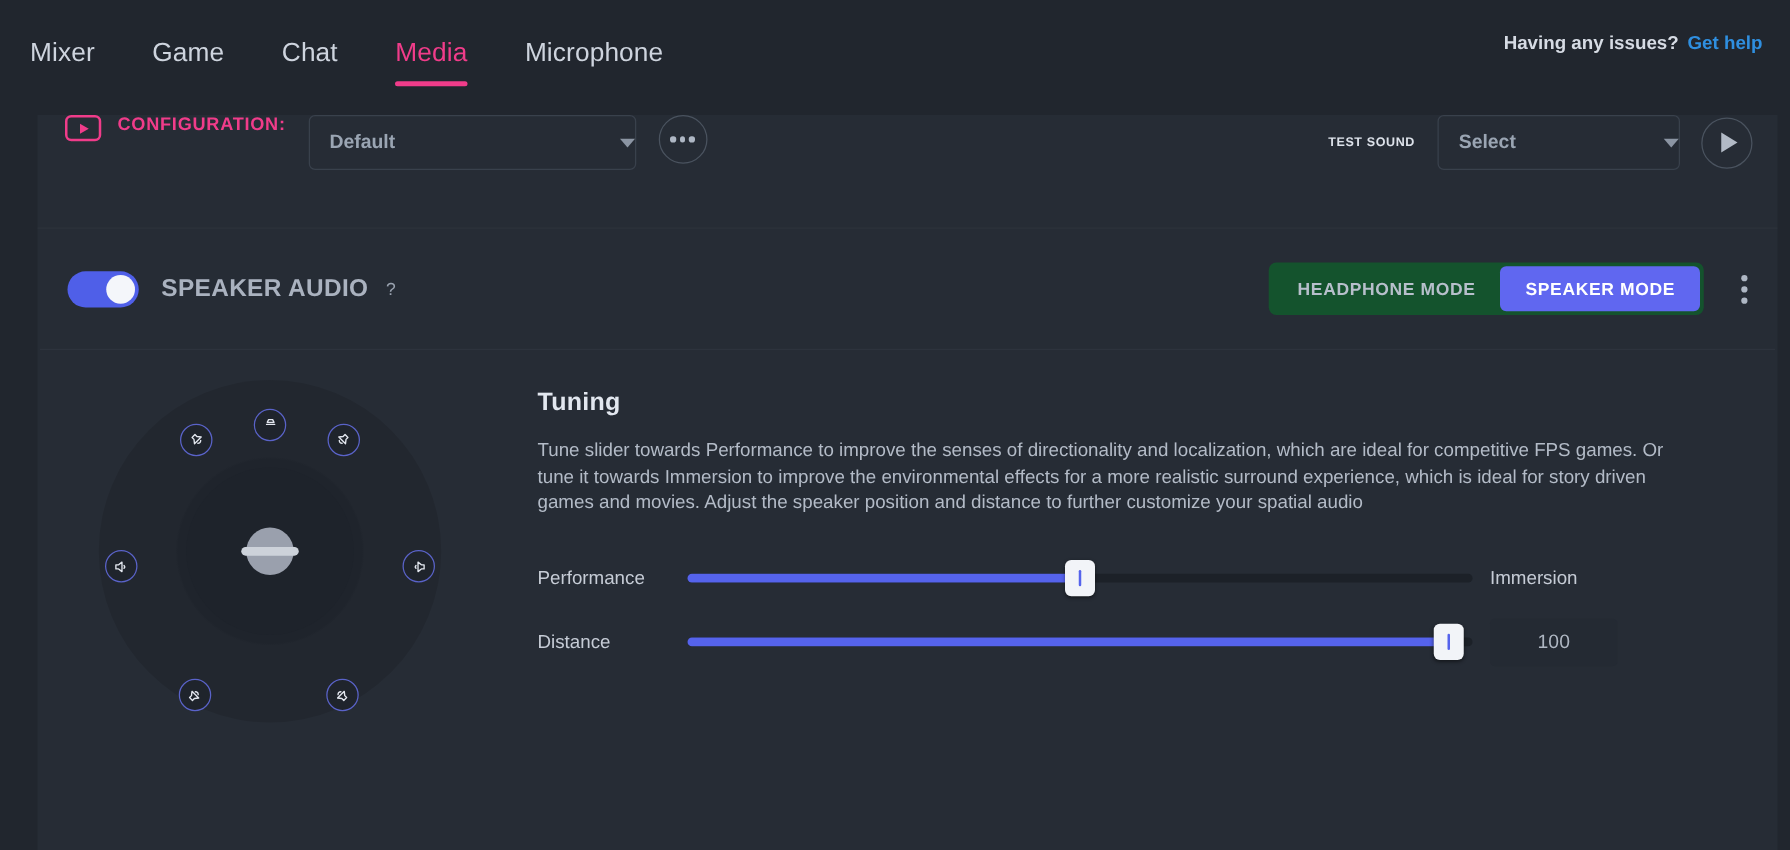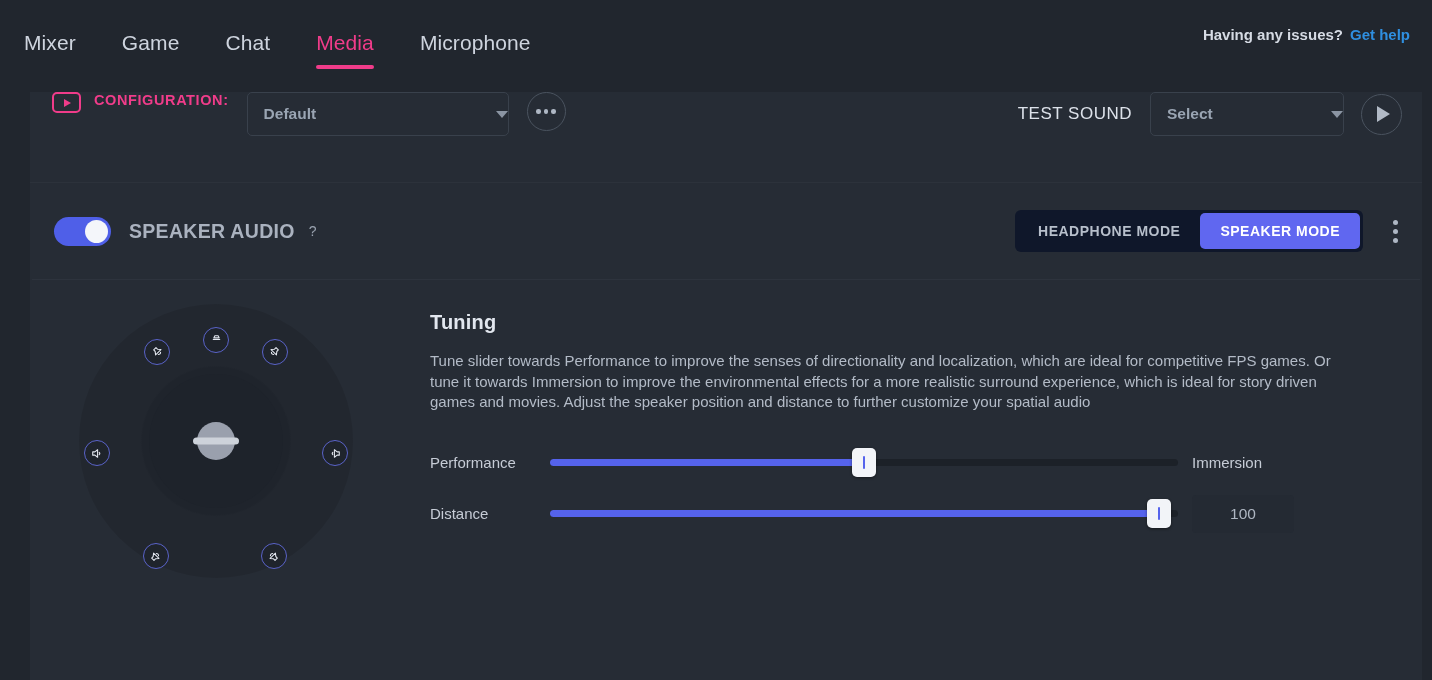--- a/index.html
+++ b/index.html
@@ -165,22 +165,22 @@
     background: #aeb7c4;
   }
 
   .config-right {
     position: absolute;
     right: 20px;
     display: flex;
     align-items: center;
   }
   .test-label {
-    font-size: 17px;
-    font-weight: normal;
+    font-size: 10px;
+    font-weight: bold;
     letter-spacing: 0.5px;
     color: #dde2ea;
     margin-right: 18px;
   }
   #test-select { width: 194px; }
 
   .play-btn {
     width: 41px; height: 41px;
     border-radius: 50%;
     border: 1px solid #4a535f;
@@ -239,21 +239,21 @@
     cursor: pointer;
   }
 
   .spatial-right {
     position: absolute;
     right: 20px;
     display: flex;
     align-items: center;
   }
   .mode-group {
-    background: #0f172a;
+    background: #14532d;
     border-radius: 6px;
     display: flex;
     padding: 3px;
     height: 42px;
   }
   .mode-btn {
     padding: 0 20px;
     display: flex;
     align-items: center;
     font-size: 14px;

